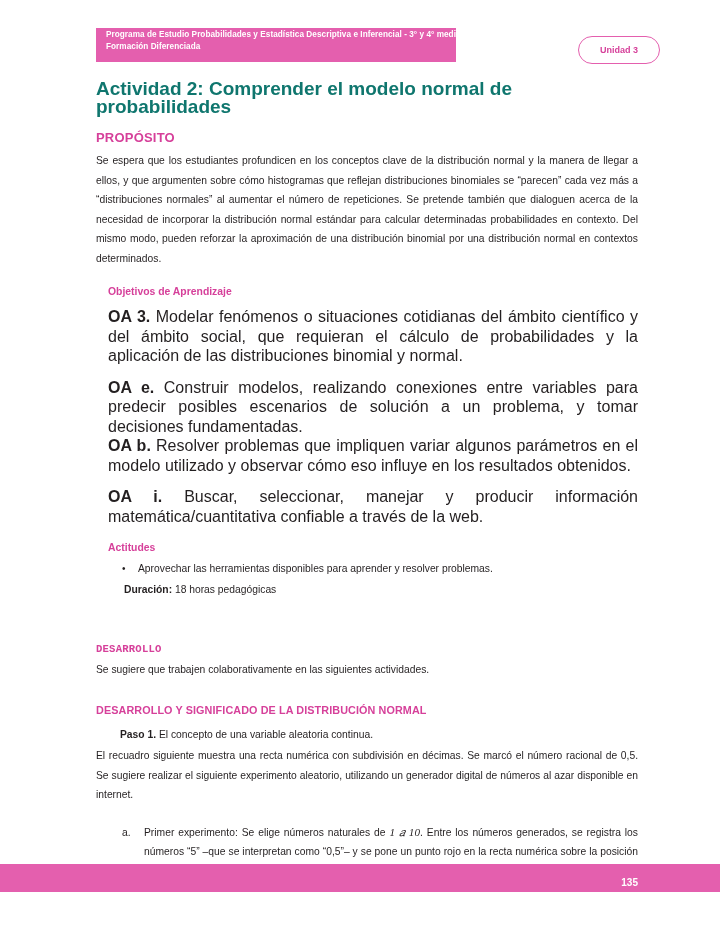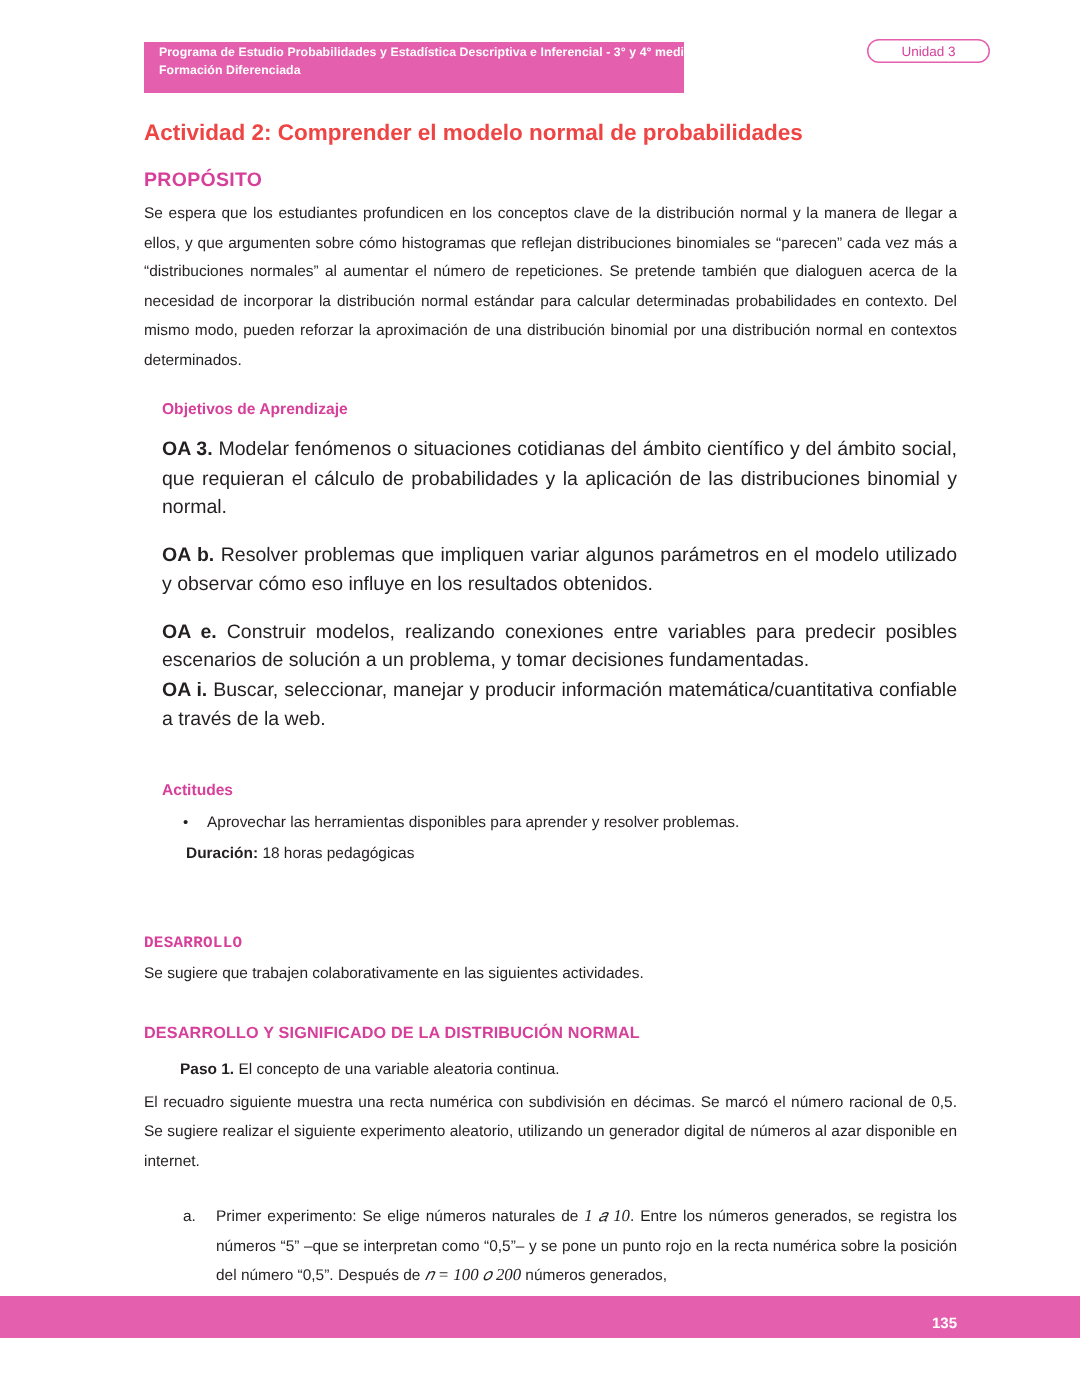--- a/index.html
+++ b/index.html
@@ -37,44 +37,44 @@
     box-sizing: border-box;
     font-weight: bold;
     letter-spacing: 0.05px;
   }
   .header-bar div {
     white-space: nowrap;
   }
   .unidad-pill {
     position: absolute;
     right: 60px;
-    top: 26px;
+    top: 36px;
     width: 82px;
-    height: 16px;
+    height: 28px;
     border: 1.4px solid #e45fae;
     border-radius: 14px;
     color: #d6409a;
     font-size: 9px;
-    font-weight: normal;
+    font-weight: bold;
     display: flex;
     align-items: center;
     justify-content: center;
     box-sizing: border-box;
   }
 
   
   .content {
     position: absolute;
     left: 96px;
     top: 80px;
     width: 542px;
   }
   h1.activity-title {
-    color: #ef4444;
-    font-size: 15px;
+    color: #0f766e;
+    font-size: 19px;
     font-weight: bold;
     margin: 0 0 14px 0;
     line-height: 18px;
   }
   .section-label {
     color: #d6409a;
     font-size: 13px;
     font-weight: bold;
     margin: 0 0 6px 0;
     letter-spacing: 0.2px;
@@ -85,34 +85,34 @@
     margin: 0 0 10px 0;
     text-align: justify;
   }
   .oa-head {
     color: #d6409a;
     font-size: 10.4px;
     font-weight: bold;
     margin: 18px 0 10px 12px;
   }
   .oa-block {
-    font-size: 13px;
+    font-size: 16px;
     line-height: 19.5px;
     margin: 0 0 12px 12px;
     text-align: justify;
   }
   .oa-block b { font-weight: bold; }
   .oa-tight {
     margin-bottom: 0;
   }
   .actitudes-head {
     color: #d6409a;
     font-size: 10.4px;
     font-weight: bold;
-    margin: 33px 0 6px 12px;
+    margin: 16px 0 6px 12px;
   }
   ul.bullets {
     margin: 0 0 0 12px;
     padding: 0 0 0 30px;
     list-style: none;
   }
   ul.bullets li {
     font-size: 10.3px;
     line-height: 19px;
     margin-bottom: 2px;
@@ -232,26 +232,26 @@
 
     <div class="section-label">PROPÓSITO</div>
     <p class="body">Se espera que los estudiantes profundicen en los conceptos clave de la distribución normal y la manera de llegar a ellos, y que argumenten sobre cómo histogramas que reflejan distribuciones binomiales se “parecen” cada vez más a “distribuciones normales” al aumentar el número de repeticiones. Se pretende también que dialoguen acerca de la necesidad de incorporar la distribución normal estándar para calcular determinadas probabilidades en contexto. Del mismo modo, pueden reforzar la aproximación de una distribución binomial por una distribución normal en contextos determinados.</p>
 
     <div class="oa-head">Objetivos de Aprendizaje</div>
 
     <div class="oa-block">
       <b>OA 3.</b><span> Modelar fenómenos o situaciones cotidianas del ámbito científico y del ámbito social, que requieran el cálculo de probabilidades y la aplicación de las distribuciones binomial y normal.</span>
     </div>
 
+    <div class="oa-block oa-tight">
+      <b>OA e.</b><span> Construir modelos, realizando conexiones entre variables para predecir posibles escenarios de solución a un problema, y tomar decisiones fundamentadas.</span>
+    </div>
+
     <div class="oa-block">
       <b>OA b.</b><span> Resolver problemas que impliquen variar algunos parámetros en el modelo utilizado y observar cómo eso influye en los resultados obtenidos.</span>
-    </div>
-
-    <div class="oa-block oa-tight">
-      <b>OA e.</b><span> Construir modelos, realizando conexiones entre variables para predecir posibles escenarios de solución a un problema, y tomar decisiones fundamentadas.</span>
     </div>
 
     <div class="oa-block">
       <b>OA i.</b><span> Buscar, seleccionar, manejar y producir información matemática/cuantitativa confiable a través de la web.</span>
     </div>
 
     <div class="actitudes-head">Actitudes</div>
     <ul class="bullets">
       <li>Aprovechar las herramientas disponibles para aprender y resolver problemas.</li>
     </ul>

